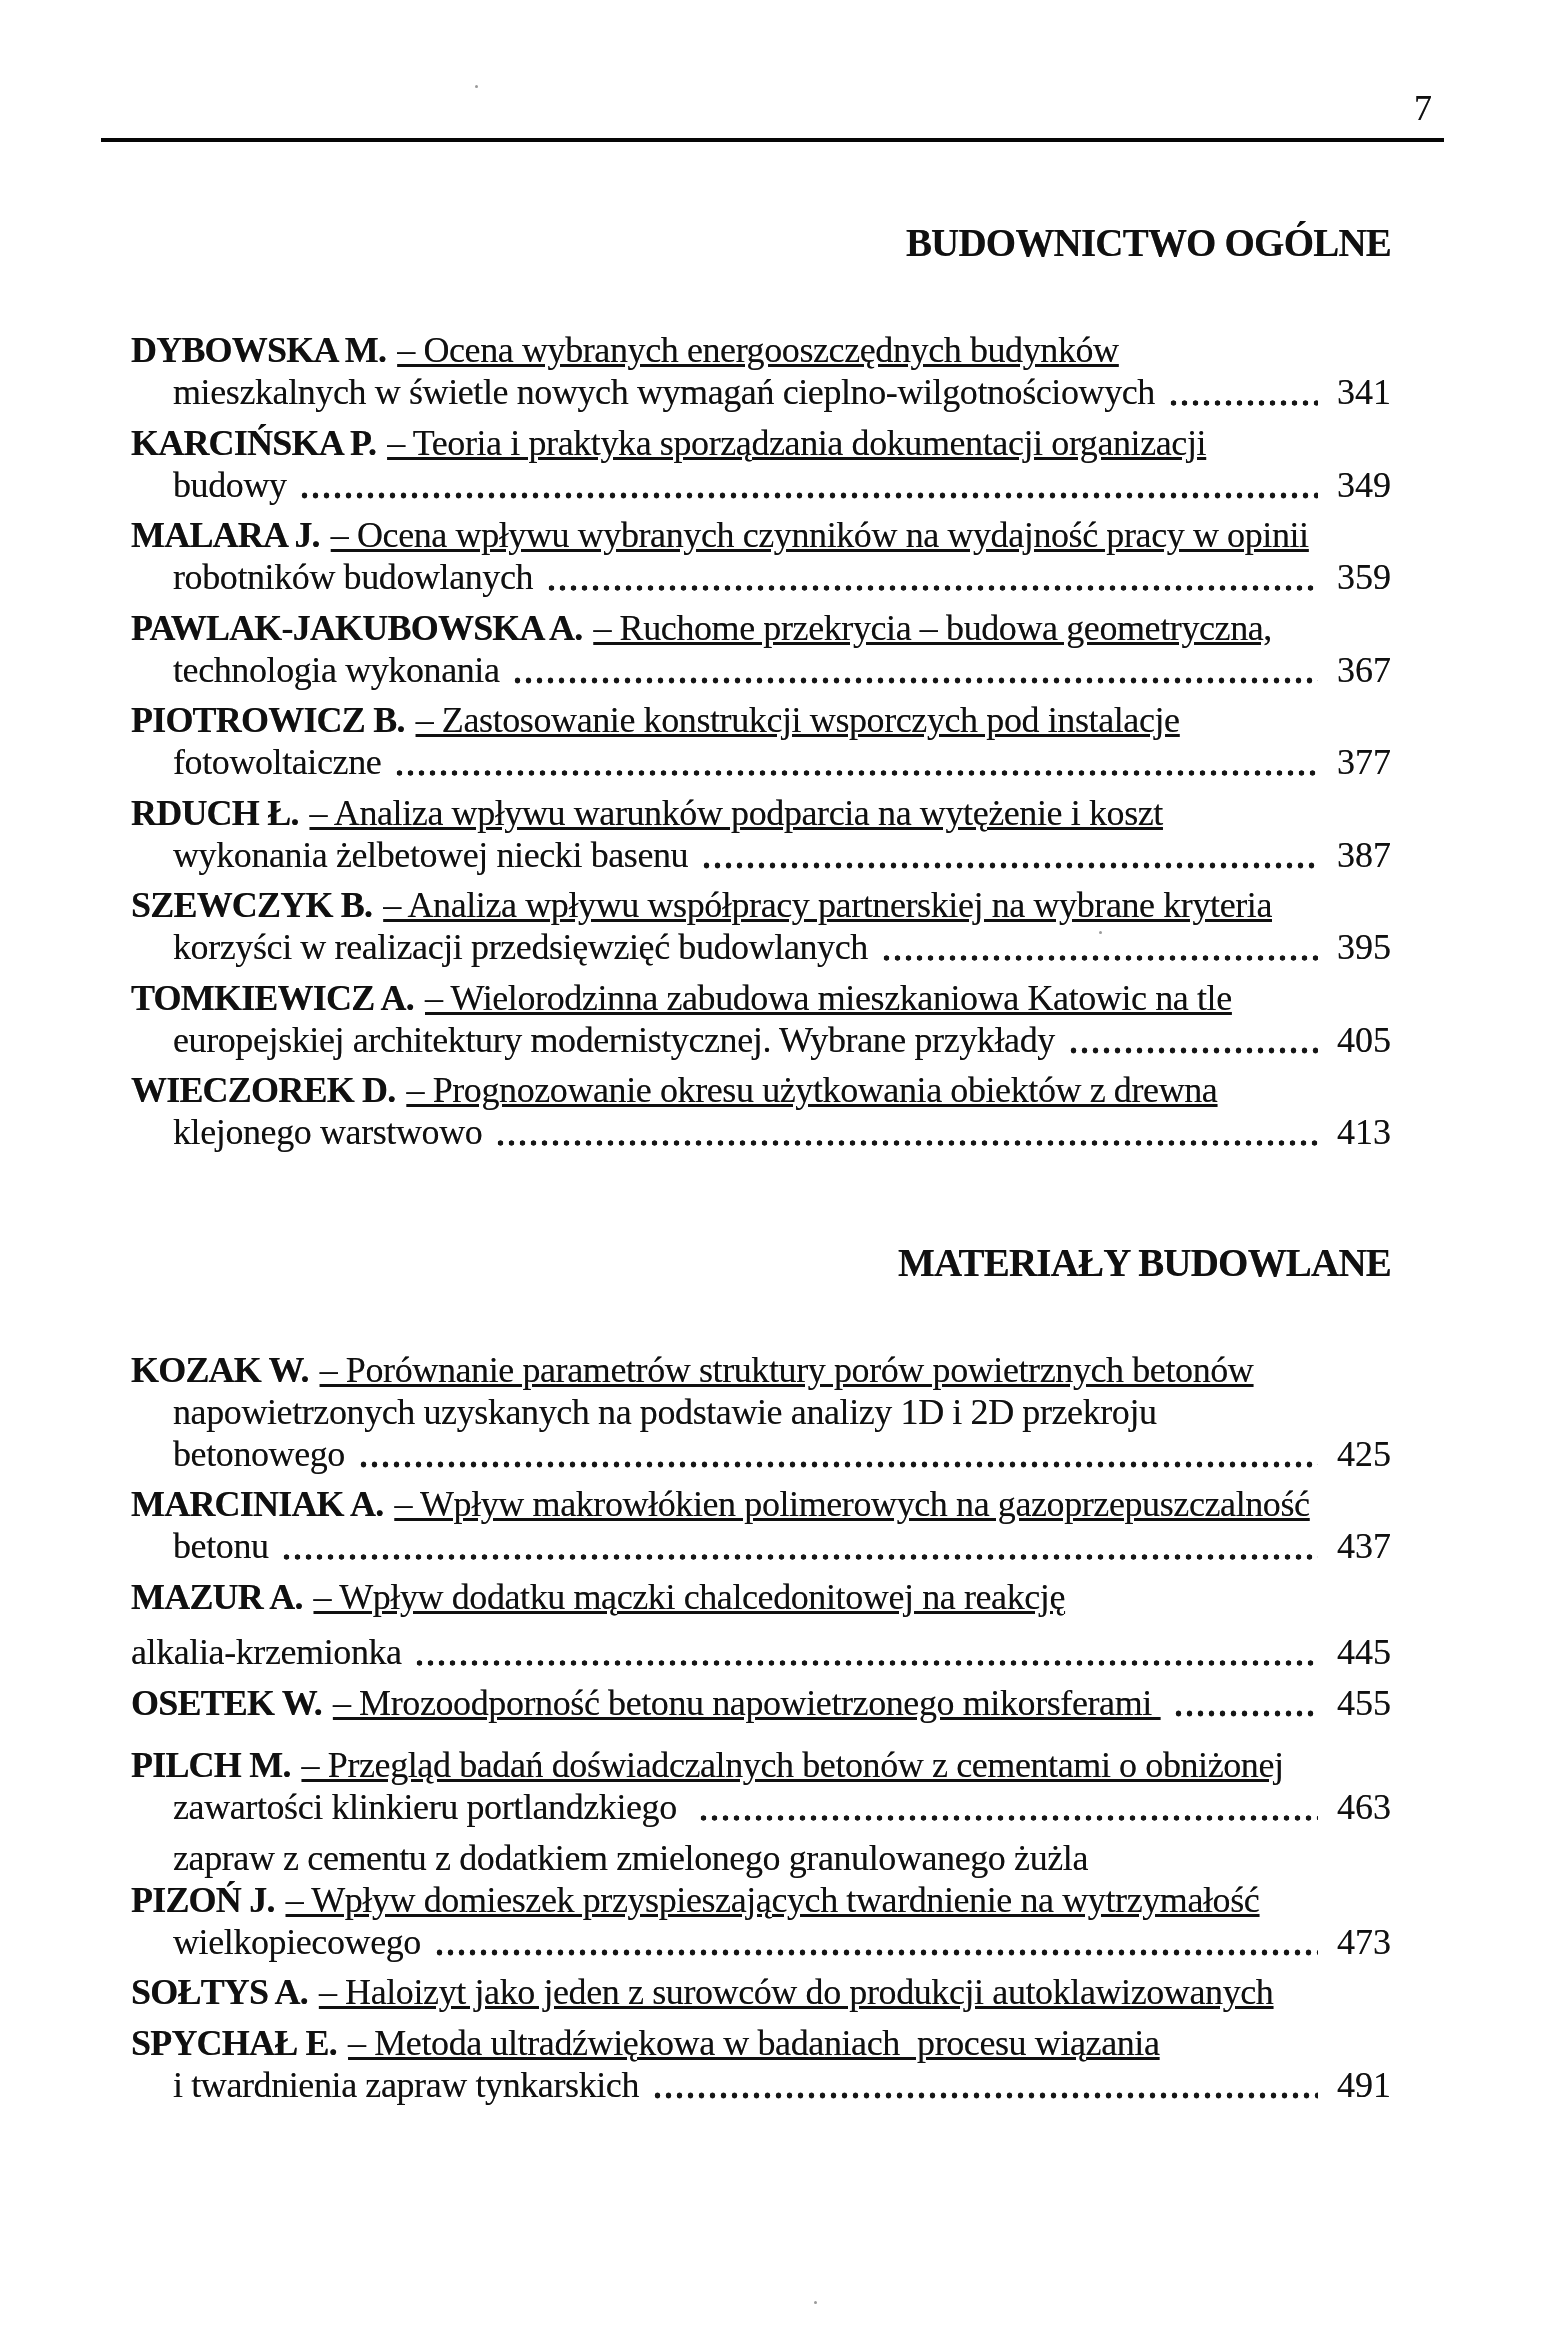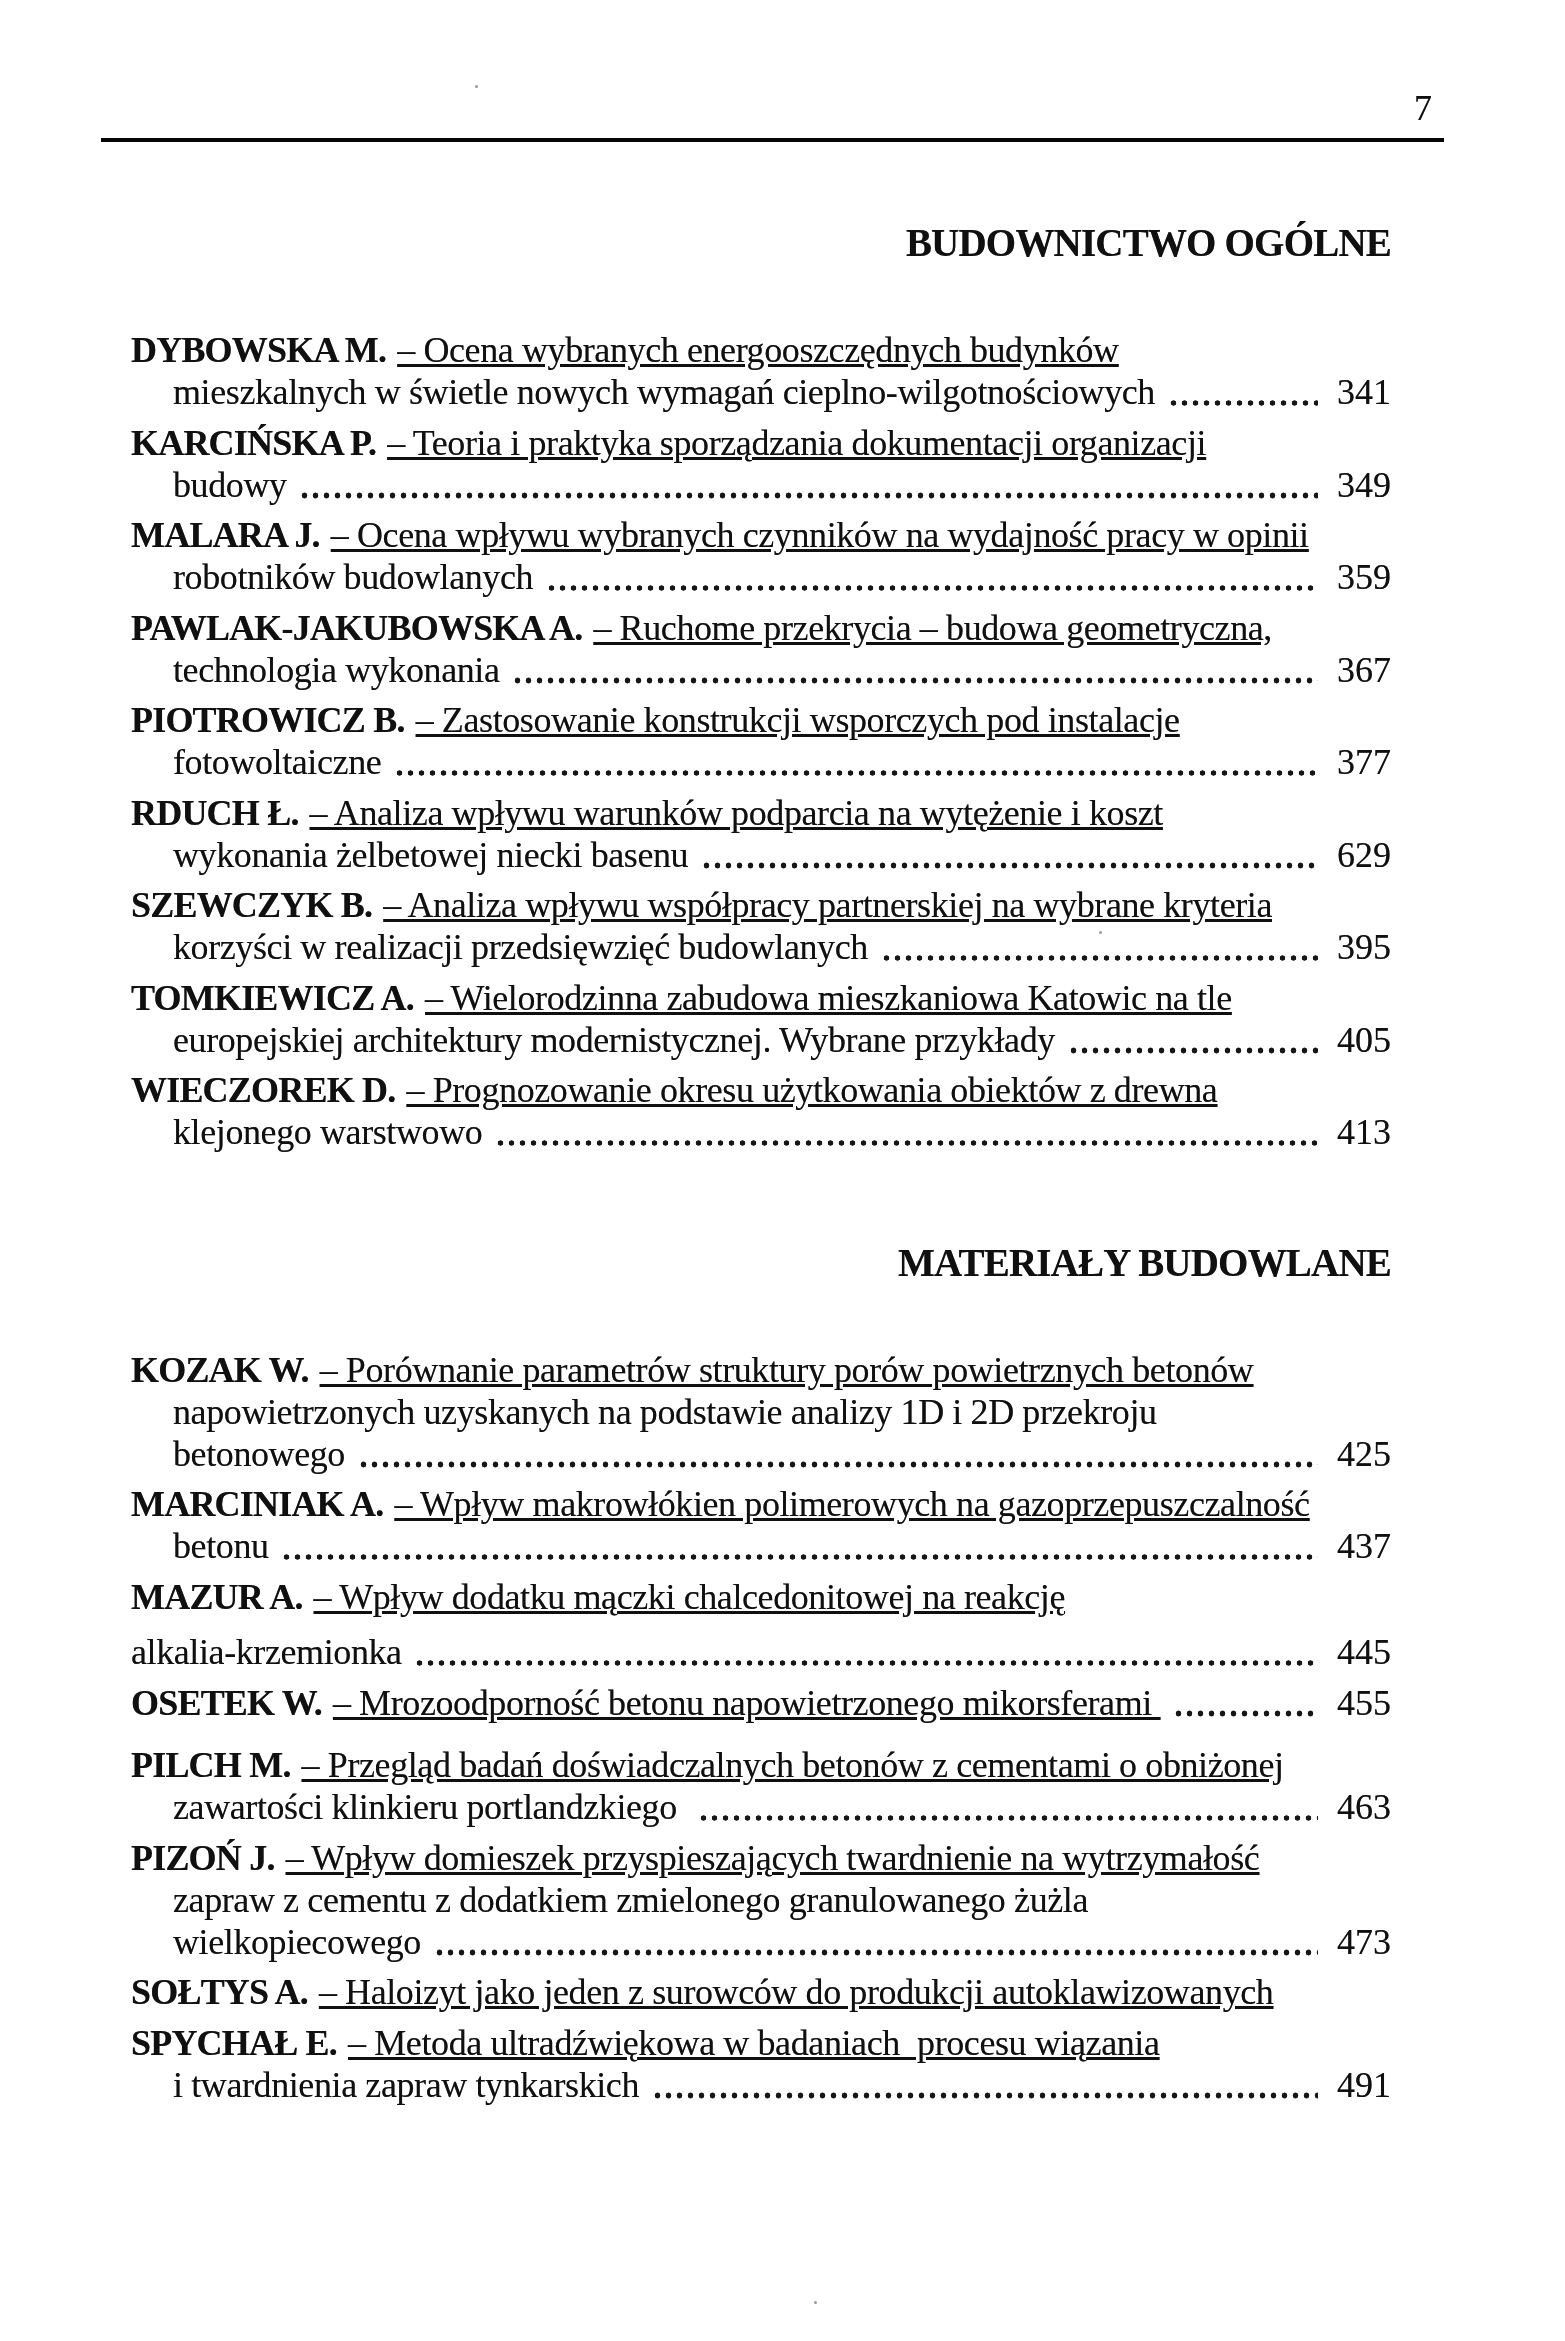--- a/index.html
+++ b/index.html
@@ -143,21 +143,21 @@
           </div>
         </div>
         <div class="toc-entry">
           <div class="toc-line first">
             <span class="entry-author">RDUCH Ł.</span>
             <span class="entry-text">– Analiza wpływu warunków podparcia na wytężenie i koszt</span>
           </div>
           <div class="toc-line cont">
             <span class="entry-text">wykonania żelbetowej niecki basenu</span>
             <span class="leader"></span>
-            <span class="entry-page">629</span>
+            <span class="entry-page">387</span>
           </div>
         </div>
         <div class="toc-entry">
           <div class="toc-line first">
             <span class="entry-author">SZEWCZYK B.</span>
             <span class="entry-text">– Analiza wpływu współpracy partnerskiej na wybrane kryteria</span>
           </div>
           <div class="toc-line cont">
             <span class="entry-text">korzyści w realizacji przedsięwzięć budowlanych</span>
             <span class="leader"></span>
@@ -238,26 +238,26 @@
             <span class="entry-author">PILCH M.</span>
             <span class="entry-text">– Przegląd badań doświadczalnych betonów z cementami o obniżonej</span>
           </div>
           <div class="toc-line cont">
             <span class="entry-text">zawartości klinkieru portlandzkiego </span>
             <span class="leader"></span>
             <span class="entry-page">463</span>
           </div>
         </div>
         <div class="toc-entry">
+          <div class="toc-line cont">
+            <span class="entry-text">zapraw z cementu z dodatkiem zmielonego granulowanego żużla</span>
+          </div>
           <div class="toc-line first">
             <span class="entry-author">PIZOŃ J.</span>
             <span class="entry-text">– Wpływ domieszek przyspieszających twardnienie na wytrzymałość</span>
-          </div>
-          <div class="toc-line cont">
-            <span class="entry-text">zapraw z cementu z dodatkiem zmielonego granulowanego żużla</span>
           </div>
           <div class="toc-line cont">
             <span class="entry-text">wielkopiecowego</span>
             <span class="leader"></span>
             <span class="entry-page">473</span>
           </div>
         </div>
         <div class="toc-entry">
           <div class="toc-line first">
             <span class="entry-author">SOŁTYS A.</span>

